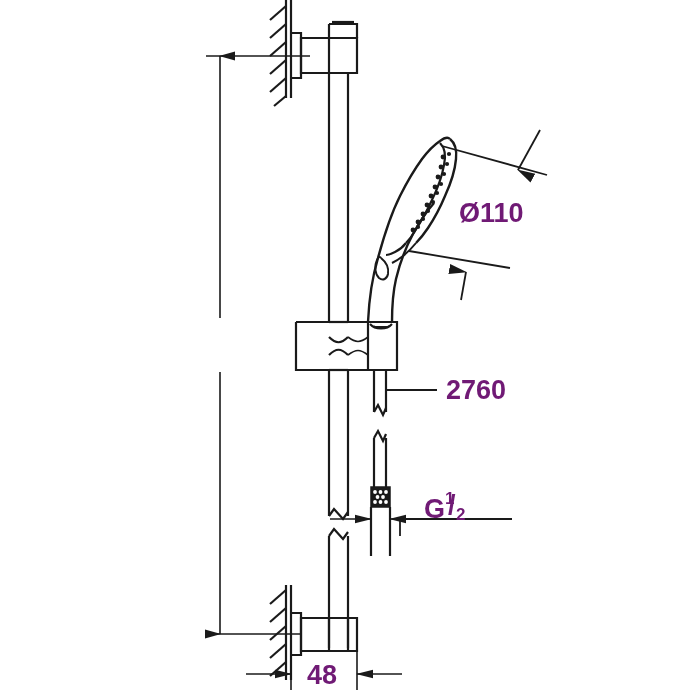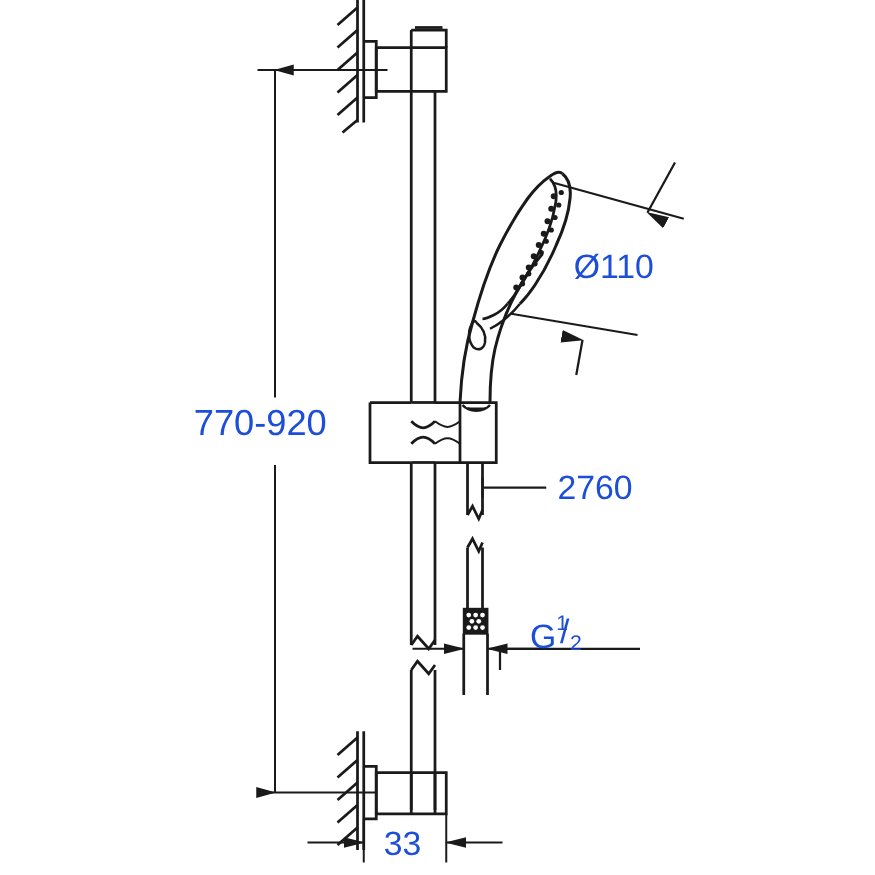--- a/index.html
+++ b/index.html
@@ -17,23 +17,23 @@
   }
   #drawing {
     position: absolute;
     left: 0;
     top: 0;
     width: 700px;
     height: 700px;
   }
   .dim-label {
     position: absolute;
-    color: #1d4ed8;
+    color: #701a75;
     font-family: "Liberation Sans", sans-serif;
-    font-weight: 400;
+    font-weight: 700;
     white-space: nowrap;
     line-height: 1;
   }
   #label-height {
     left: 155px;
     top: 325px;
     font-size: 29px;
     letter-spacing: 0px;
   }
   #label-diameter {
@@ -304,27 +304,26 @@
       </g>
 
       <g stroke-width="1.6">
         <line x1="330" y1="519" x2="371" y2="519" marker-end="url(#arrowRight)"></line>
         <line x1="432" y1="519" x2="390" y2="519" marker-end="url(#arrowLeft)"></line>
       </g>
 
     </g>
   </svg>
 
-  <div class="dim-label" id="label-height">770-920</div>
 
   <div class="dim-label" id="label-diameter">Ø110</div>
 
   <div class="dim-label" id="label-hose-length">2760</div>
 
-  <div class="dim-label" id="label-depth">33</div>
+  <div class="dim-label" id="label-depth">48</div>
 
   <div class="dim-label" id="label-thread">
     <span>G</span>
     <span class="frac">
       <span class="num">1</span>
       <span class="den">2</span>
     </span>
     <span class="slash">/</span>
   </div>
 

